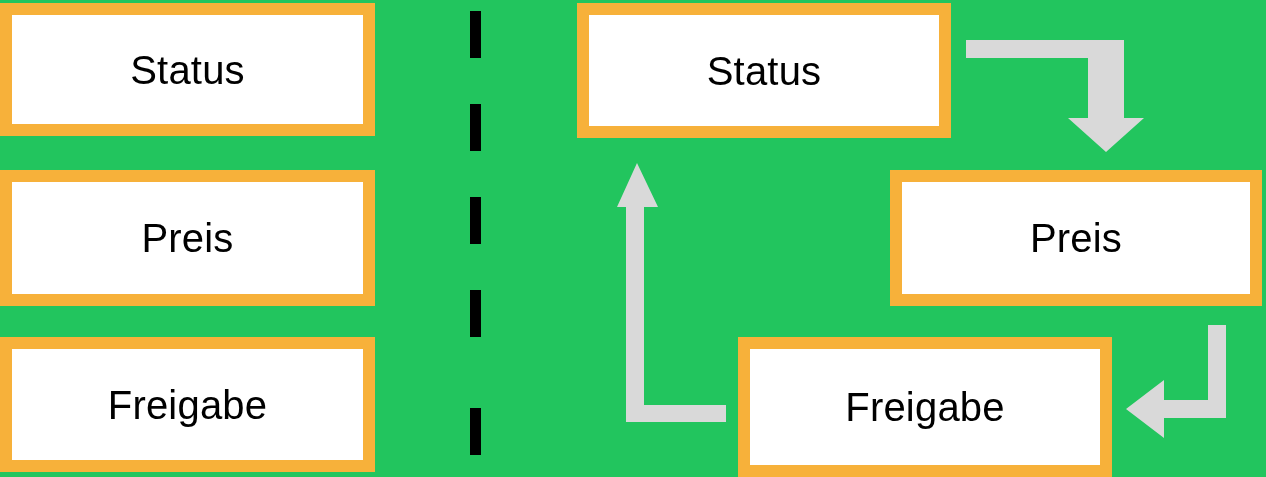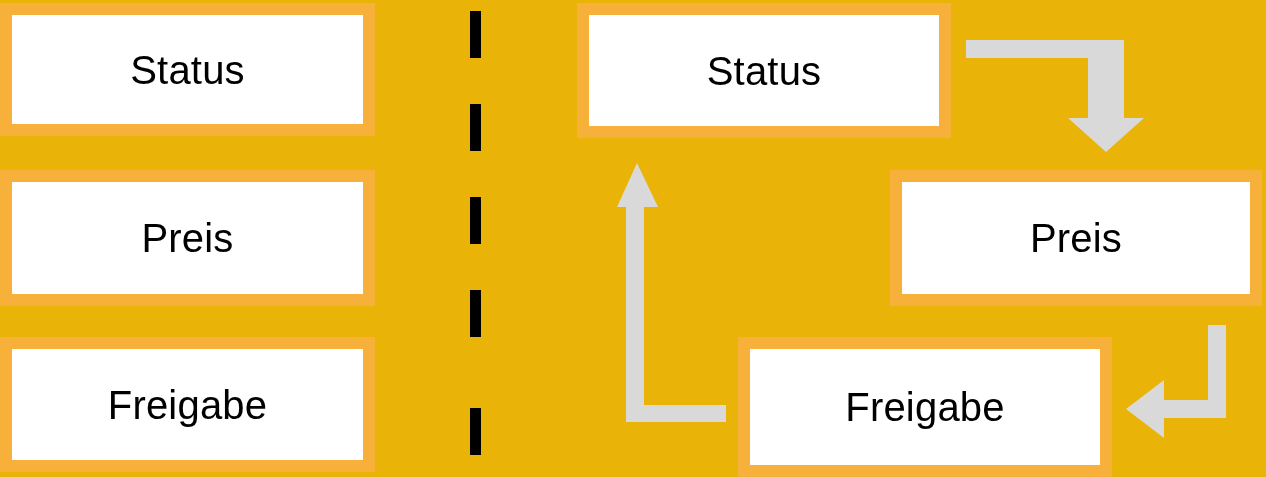--- a/index.html
+++ b/index.html
@@ -8,21 +8,21 @@
     padding: 0;
     background: #ffffff;
   }
   body {
     font-family: "Liberation Sans", "DejaVu Sans", sans-serif;
   }
   #canvas {
     position: relative;
     width: 1266px;
     height: 477px;
-    background: #eab308;
+    background: #22c55e;
     overflow: hidden;
   }
   .node-box {
     position: absolute;
     box-sizing: border-box;
     background: #ffffff;
     border: 12px solid #F7B13A;
     display: flex;
     align-items: center;
     justify-content: center;

